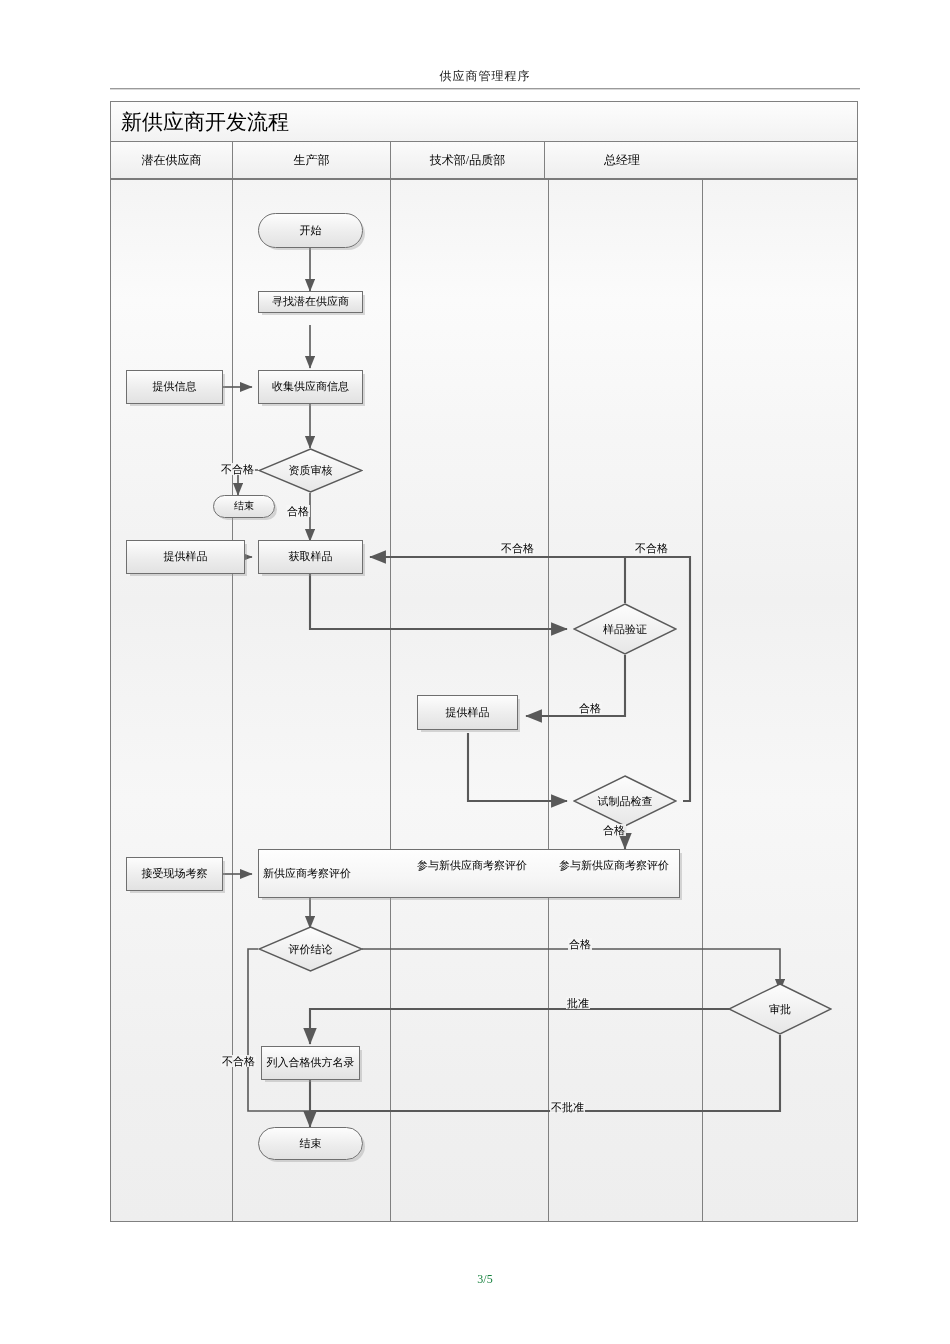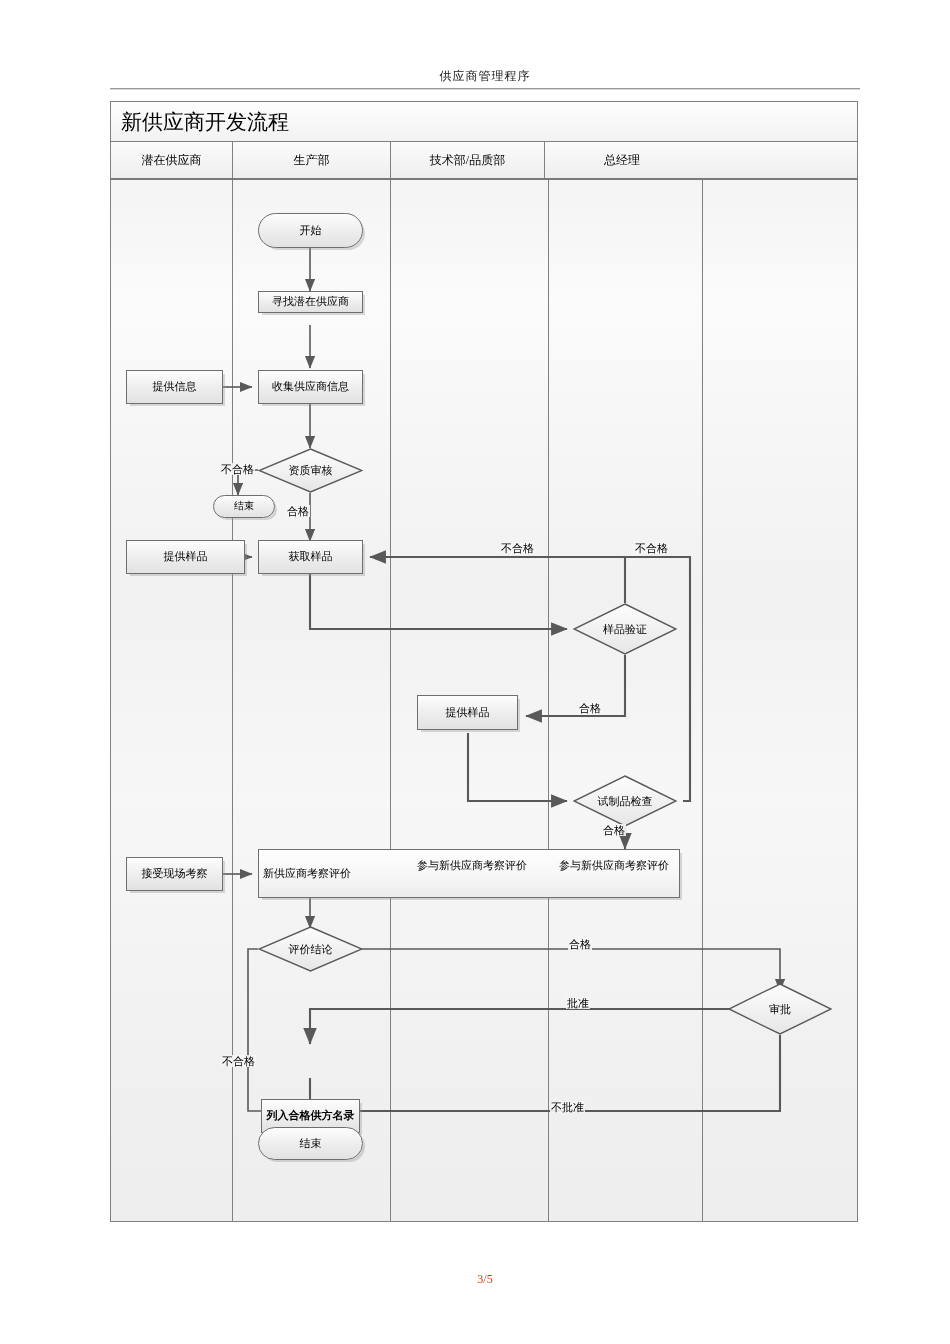--- a/index.html
+++ b/index.html
@@ -36,21 +36,21 @@
     border-top: 1px solid #9a9a9a;
     border-bottom: 1px solid #d8d8d8;
   }
   #doc-footer {
     position: absolute;
     left: 110px;
     top: 1272px;
     width: 750px;
     text-align: center;
     font-size: 12px;
-    color: #c2410c;
+    color: #15803d;
   }
 
   
   #lane-table {
     position: absolute;
     left: 110px;
     top: 101px;
     width: 748px;
     height: 1121px;
     border: 1px solid #808080;
@@ -353,21 +353,21 @@
       <defs>
         <linearGradient id="g5" x1="0" y1="0" x2="0" y2="1">
           <stop offset="0%" stop-color="#fdfdfd"></stop>
             <stop offset="100%" stop-color="#e6e6e6"></stop>
         </linearGradient>
       </defs>
     </svg>
     <div class="dia-label">审批</div>
   </div>
 
-  <div class="node proc" style="left:151px; top:998px; width:99px; height:34px;font-weight:bold;">列入合格供方名录</div>
+  <div class="node proc" style="left:151px; top:945px; width:99px; height:34px;">列入合格供方名录</div>
 
   <div class="node term" style="left:148px; top:1026px; width:105px; height:33px;">结束</div>
 
   <div class="edge-label" style="left:110px; top:362px;">不合格</div>
   <div class="edge-label" style="left:176px; top:404px;">合格</div>
 
   <div class="edge-label" style="left:390px; top:441px;">不合格</div>
   <div class="edge-label" style="left:524px; top:441px;">不合格</div>
 
   <div class="edge-label" style="left:468px; top:601px;">合格</div>

